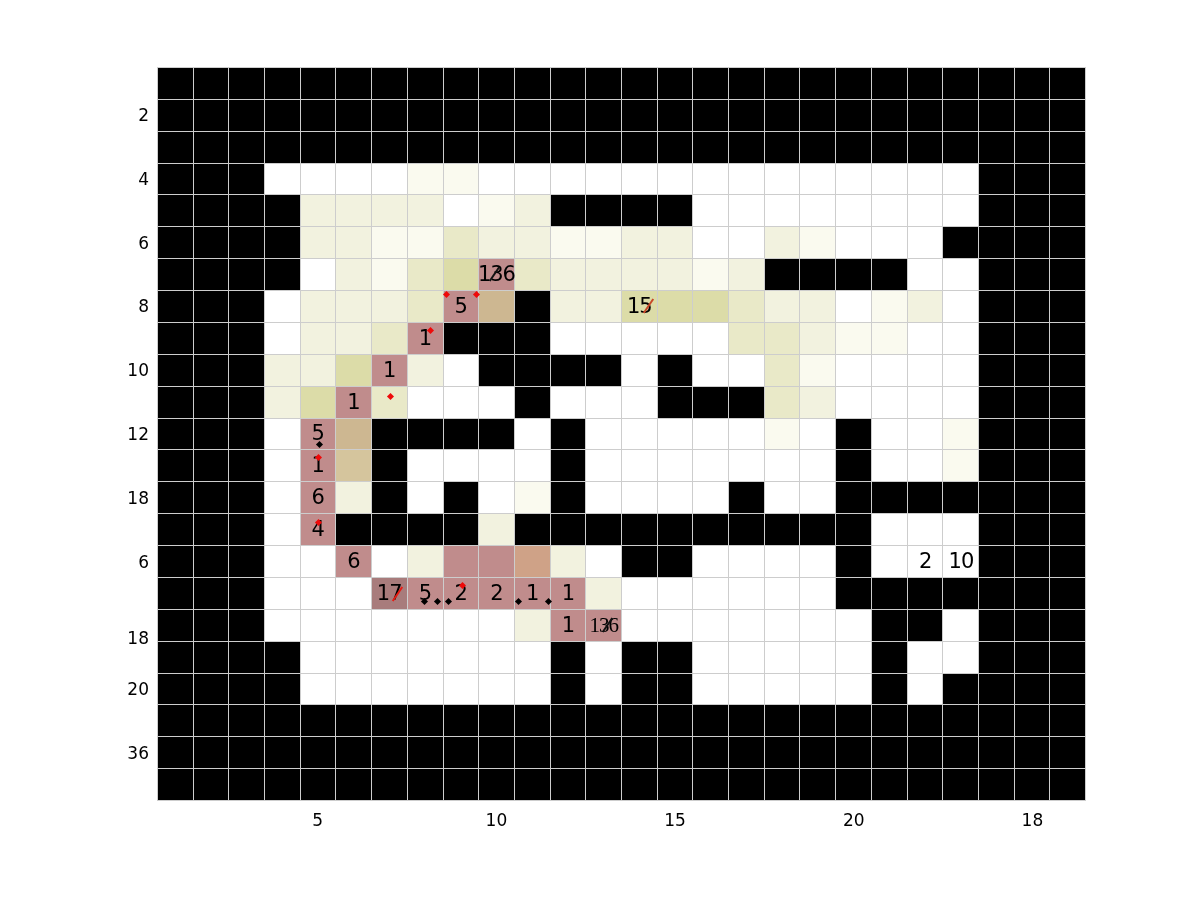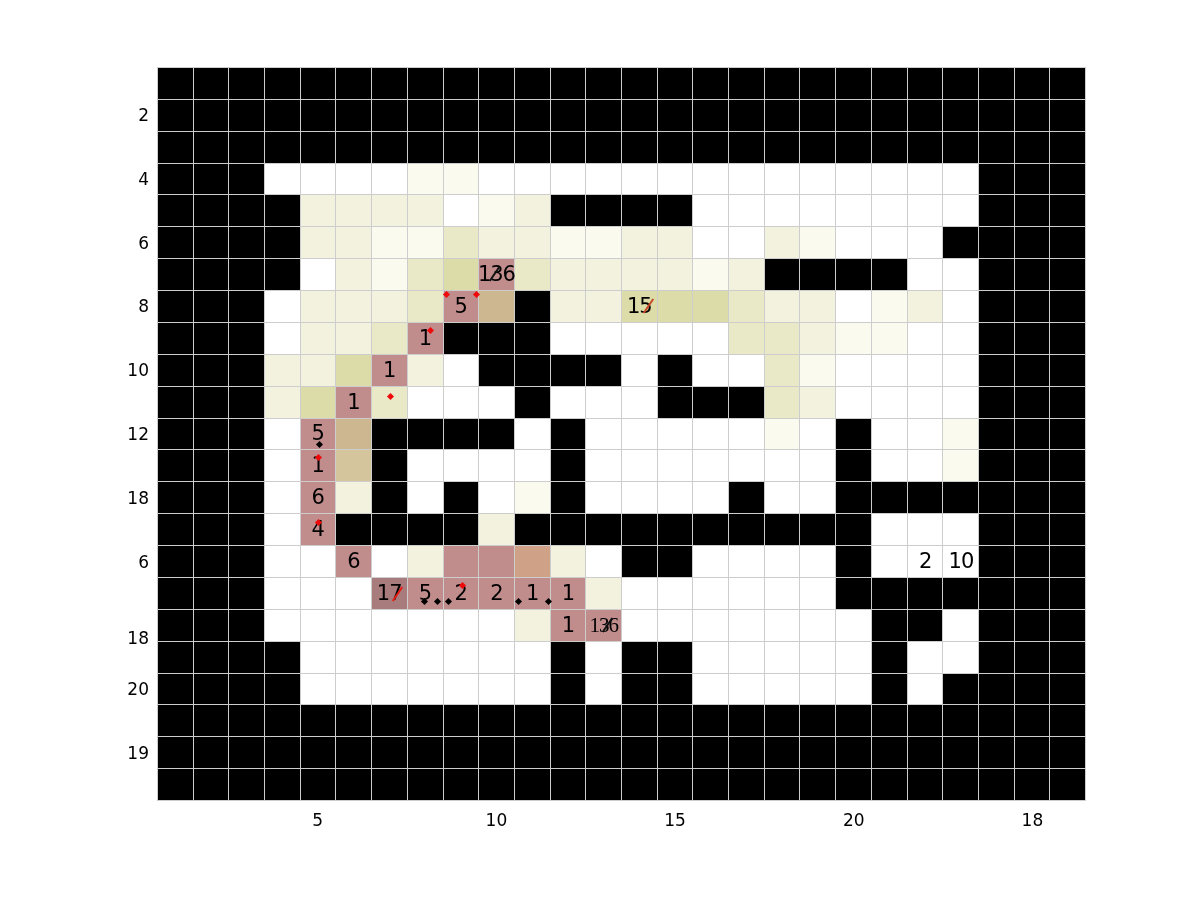--- a/index.html
+++ b/index.html
@@ -714,21 +714,21 @@
       <div class="ytick" style="left: 105px; top: 114.87px;">2</div>
       <div class="ytick" style="left: 105px; top: 178.696px;">4</div>
       <div class="ytick" style="left: 105px; top: 242.522px;">6</div>
       <div class="ytick" style="left: 105px; top: 306.348px;">8</div>
       <div class="ytick" style="left: 105px; top: 370.174px;">10</div>
       <div class="ytick" style="left: 105px; top: 434px;">12</div>
       <div class="ytick" style="left: 105px; top: 497.826px;">18</div>
       <div class="ytick" style="left: 105px; top: 561.652px;">6</div>
       <div class="ytick" style="left: 105px; top: 638px;">18</div>
       <div class="ytick" style="left: 105px; top: 689.304px;">20</div>
-      <div class="ytick" style="left: 105px; top: 753.13px;">19</div>
+      <div class="ytick" style="left: 105px; top: 753.13px;">36</div>
     </div>
   <div id="xaxis">
       <div class="xtick" style="left: 317.788px; top: 810px;">5</div>
       <div class="xtick" style="left: 496.442px; top: 810px;">10</div>
       <div class="xtick" style="left: 675.096px; top: 810px;">15</div>
       <div class="xtick" style="left: 853.75px; top: 810px;">20</div>
       <div class="xtick" style="left: 1032.4px; top: 810px;">18</div>
     </div>
 </div>
 

